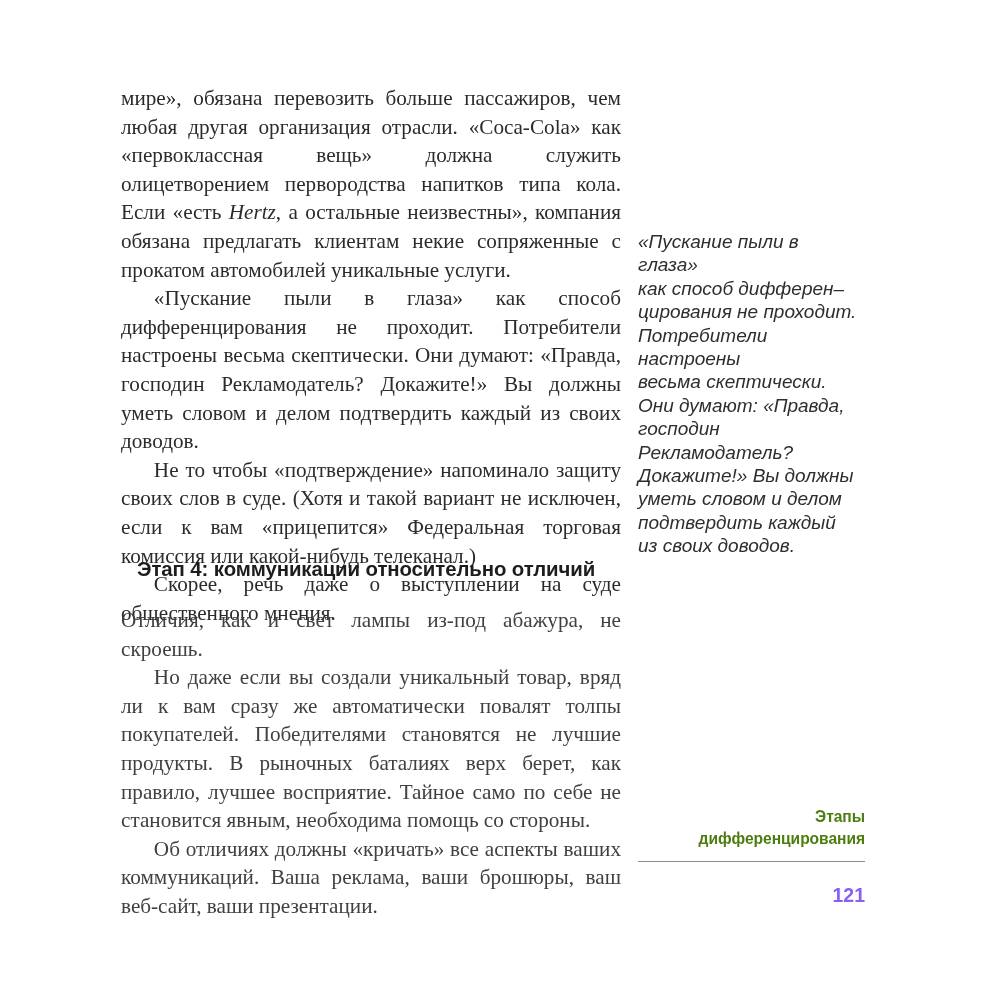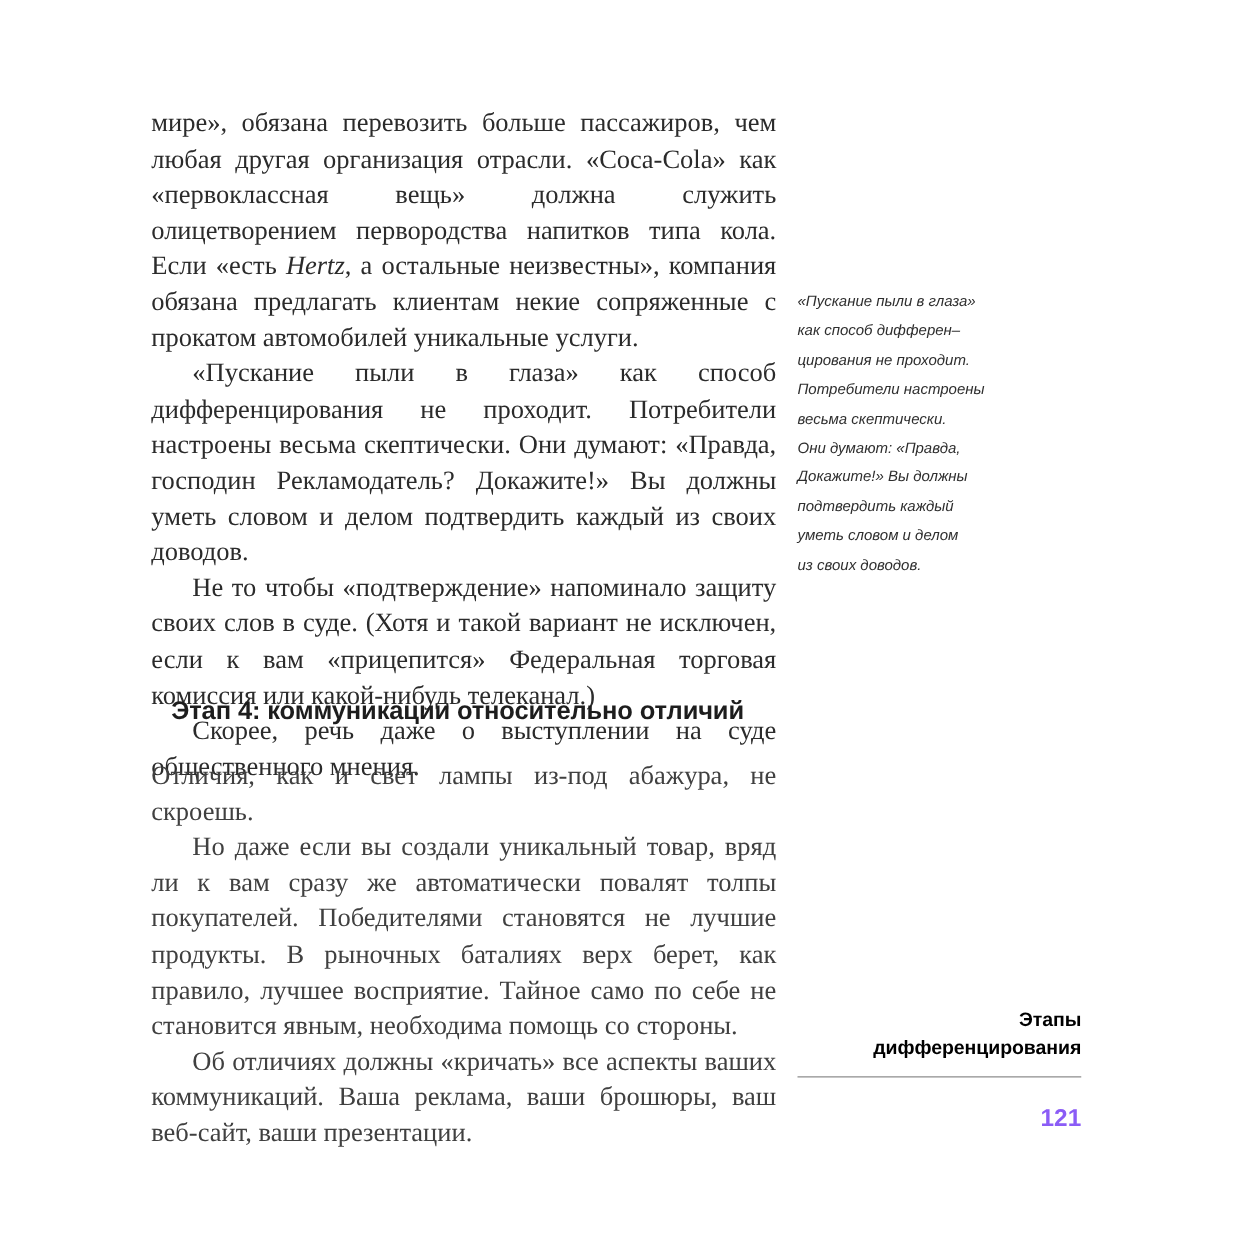--- a/index.html
+++ b/index.html
@@ -90,40 +90,40 @@
   .pull-quote {
     position: absolute;
     left: 638px;
     top: 230px;
     width: 225px;
   }
   .pull-quote p {
     margin: 0;
     font-family: "Liberation Sans", "DejaVu Sans", sans-serif;
     font-style: italic;
-    font-size: 12px;
+    font-size: 19px;
     line-height: 23.4px;
     color: #2e2e2e;
     text-align: left;
   }
 
   
   .footer {
     position: absolute;
     left: 638px;
     top: 806px;
     width: 227px;
     text-align: right;
   }
   .footer-title {
     font-family: "Liberation Sans", "DejaVu Sans", sans-serif;
     font-weight: bold;
     font-size: 15.6px;
     line-height: 21.5px;
-    color: #000000;
+    color: #4d7c0f;
     letter-spacing: -0.05px;
   }
   .footer-rule {
     margin-top: 12px;
     height: 1.4px;
     width: 100%;
     background: #8d8d8d;
   }
   .page-number {
     margin-top: 22px;
@@ -155,23 +155,24 @@
     <p class="indent"><span>Об отличиях должны «кричать» все аспекты ваших коммуникаций. Ваша реклама, ваши брошюры, ваш веб-сайт, ваши презентации.</span></p>
   </div>
 
   <div class="pull-quote">
     <p>«Пускание пыли в глаза»</p>
     <p>как способ дифферен–</p>
     <p>цирования не проходит.</p>
     <p>Потребители настроены</p>
     <p>весьма скептически.</p>
     <p>Они думают: «Правда,</p>
+    <p>господин Рекламодатель?</p>
     <p>Докажите!» Вы должны</p>
+    <p>уметь словом и делом</p>
     <p>подтвердить каждый</p>
-    <p>уметь словом и делом</p>
     <p>из своих доводов.</p>
   </div>
 
   <div class="footer">
     <div class="footer-title">Этапы</div>
     <div class="footer-title">дифференцирования</div>
     <div class="footer-rule"></div>
     <div class="page-number">121</div>
   </div>
 

